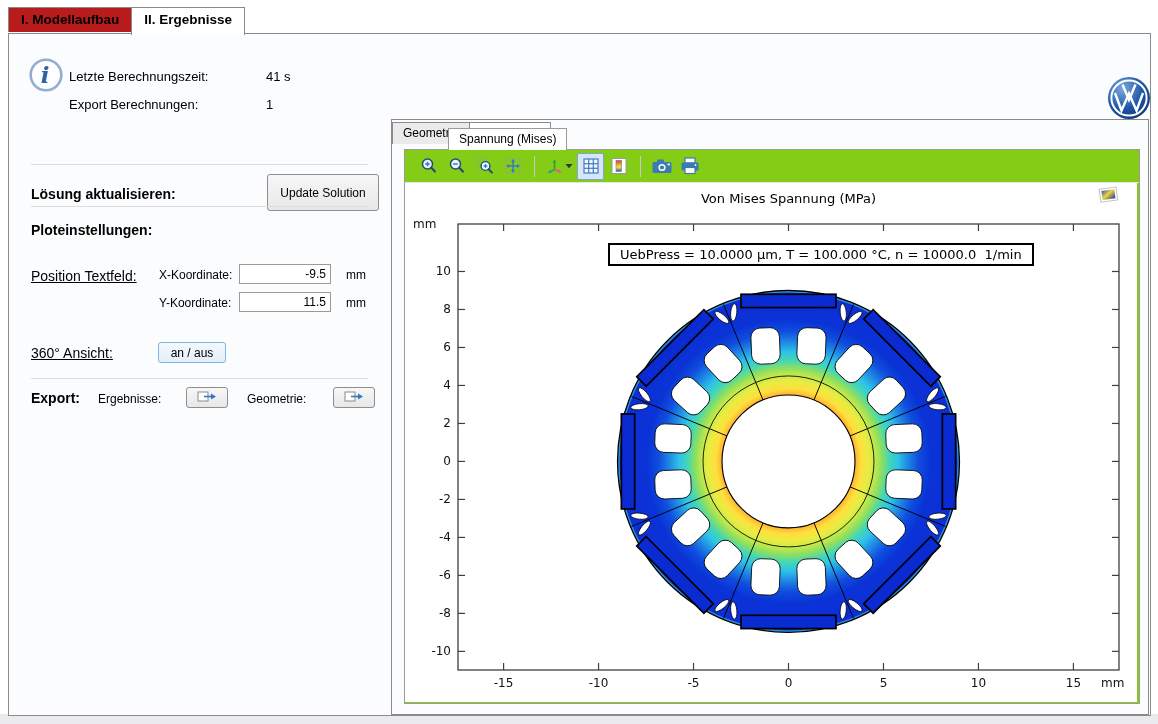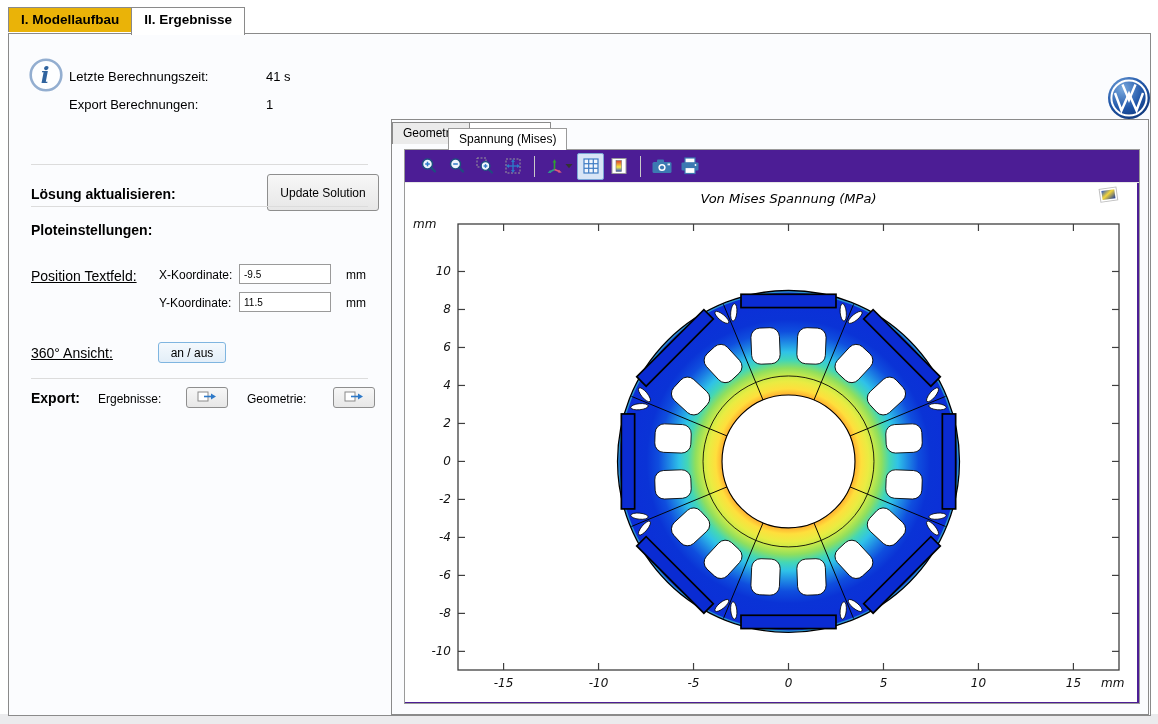--- a/index.html
+++ b/index.html
@@ -2,47 +2,47 @@
 <html><head>
 <meta charset="utf-8">
 <style>
   html,body{margin:0;padding:0;background:#fff;}
   .app{position:relative;width:1158px;height:724px;background:#ffffff;
        font-family:"Liberation Sans",sans-serif;color:#000;overflow:hidden;}
   .bottom-strip{position:absolute;left:0;top:714px;width:1158px;height:10px;background:#ebebed;}
   
   .main-tabs{position:absolute;left:8px;top:7px;display:flex;z-index:3;}
   .main-tab{height:24px;line-height:24px;padding:0 12px;border:1px solid #8a8a8a;border-bottom:none;
-            background:#eab308;font-weight:bold;font-size:13.5px;margin-right:-1px;}
+            background:#b91c1c;font-weight:bold;font-size:13.5px;margin-right:-1px;}
   .main-tab.active{background:#fff;height:27px;position:relative;z-index:4;}
   .content{position:absolute;left:8px;top:33px;width:1141px;height:681px;border:1px solid #8a8a8a;
            background:#fbfcfe;z-index:2;}
   
   .abs{position:absolute;}
   .lab13{font-size:13px;}
   .lab12{font-size:12px;}
   .bold14{font-size:14px;font-weight:bold;}
   .under14{font-size:14px;text-decoration:underline;}
   .hr{position:absolute;height:1px;background:#dcdcdc;width:337px;left:22px;}
   .btn{position:absolute;display:flex;align-items:center;justify-content:center;
        background:linear-gradient(#f7f7f7,#e7e7e7);border:1px solid #8e8e8e;border-radius:3px;
        font-size:12px;cursor:pointer;box-sizing:border-box;}
   .btn.blue{border:1px solid #7fb5e0;background:linear-gradient(#f4f9fd,#e3eef8);}
   .tfield{position:absolute;box-sizing:border-box;border:1px solid #9a9a9a;background:#fff;
-          font-family:"Liberation Sans",sans-serif;font-size:10px;padding:1px 4px;}
+          font-family:"Liberation Sans",sans-serif;font-size:12px;padding:1px 4px;text-align:right;}
   
   .rp-tabs{position:absolute;left:383px;top:88px;display:flex;z-index:3;}
   .rp-tab{height:21px;line-height:21px;padding:0 10px;border:1px solid #8a8a8a;border-bottom:none;
           background:#ebebeb;font-size:12px;margin-right:-1px;}
   .rp-tab.active{background:#fff;height:23px;z-index:4;position:relative;}
   .groupbox{position:absolute;left:382px;top:85px;width:756px;height:594px;border:1px solid #8a8a8a;background:#fbfcfe;}
   .plot-tabs{position:absolute;left:396px;top:94px;display:flex;z-index:3;}
   .plot-tab{height:21px;line-height:21px;padding:0 10px;border:1px solid #9a9a9a;border-bottom:none;
             background:#fff;font-size:12px;margin-left:43px;}
-  .subpanel{position:absolute;left:395px;top:115px;width:734px;height:553px;border:1px solid #9a9a9a;background:#4c1d95;font-style:italic;}
+  .subpanel{position:absolute;left:395px;top:115px;width:734px;height:553px;border:1px solid #9a9a9a;background:#84cc16;}
   .toolbar{position:absolute;left:0;top:0;width:100%;height:33px;display:flex;align-items:center;
            padding-left:10px;box-sizing:border-box;border-bottom:1px solid #e6e6e6;}
   .tbtn{width:25px;height:25px;display:flex;align-items:center;justify-content:center;cursor:pointer;
         border:1px solid transparent;border-radius:2px;margin-right:1px;}
   .tbtn.pressed{background:#d7e5f6;border:1px solid #7aa7d6;}
   .tsep{width:1px;height:21px;background:#c9c9c9;margin:0 7px;}
   .graphics{position:absolute;left:0;top:33px;width:732px;height:519px;background:#fff;}
   .plot-title{position:absolute;left:53px;top:8px;width:661px;text-align:center;
               font-family:"DejaVu Sans",sans-serif;font-size:13px;}
   .annotation{position:absolute;left:203px;top:60px;border:2px solid #000;background:#fff;
@@ -236,20 +236,21 @@
             <rect x="6" y="1" width="10" height="5" fill="#fff" stroke="#3c7ab2" stroke-width="1.2"></rect>
             <rect x="2.5" y="5.5" width="17" height="8" rx="1" fill="#3c7ab2"></rect>
             <rect x="6" y="10.5" width="10" height="6" fill="#fff" stroke="#3c7ab2" stroke-width="1.2"></rect>
             <circle cx="16.5" cy="8" r="0.9" fill="#fff"></circle>
           </svg>
         </span>
       </div>
 
       <div class="graphics">
         <div class="plot-title">Von Mises Spannung (MPa)</div>
+        <div class="annotation">UebPress = 10.0000 μm, T = 100.000 °C, n = 10000.0  1/min</div>
         <span class="plot-thumb">
           <svg width="24" height="20" viewBox="0 0 24 20">
             <defs>
                 <linearGradient id="pg" x1="0" y1="0" x2="1" y2="1">
               <stop offset="0" stop-color="#2a57c8"></stop>
                   <stop offset="0.45" stop-color="#f2d43a"></stop>
               <stop offset="1" stop-color="#1a3a9e"></stop>
             </linearGradient>
               </defs>
             <g transform="rotate(-8 12 10)">

